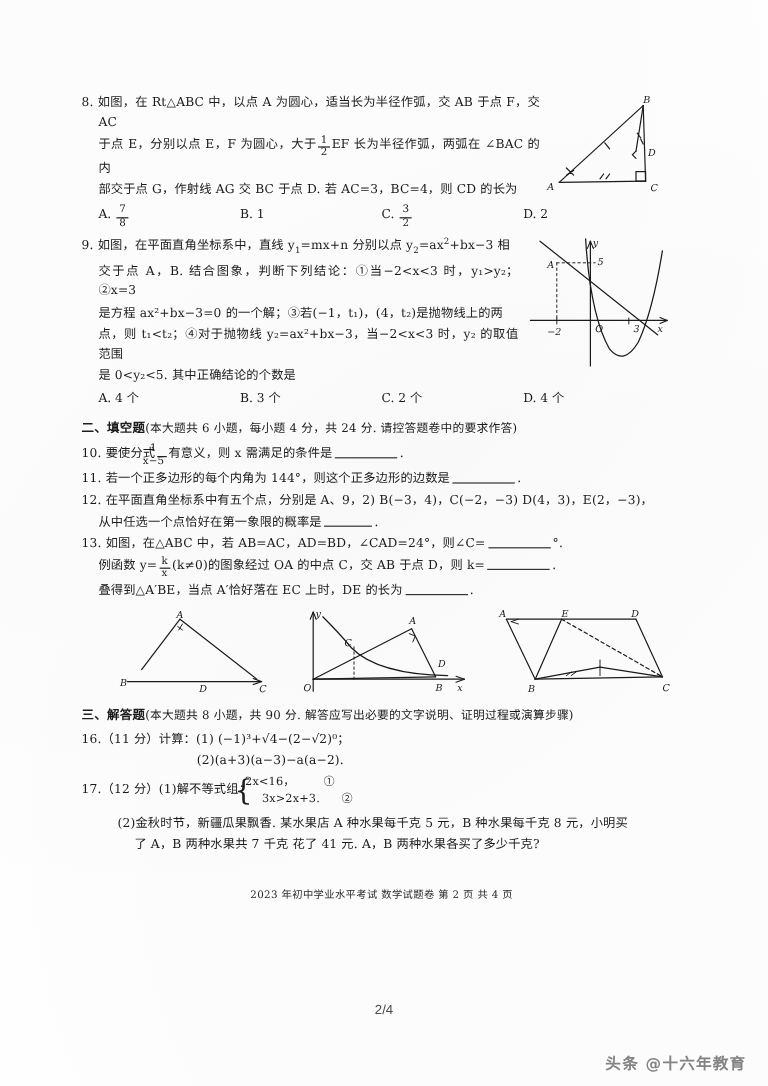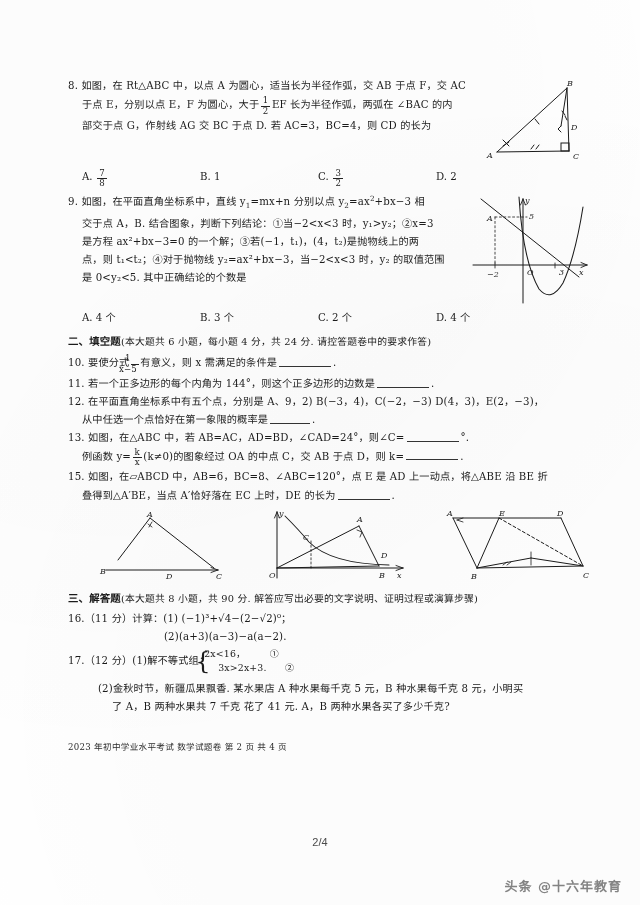--- a/index.html
+++ b/index.html
@@ -9,21 +9,21 @@
     background:#ffffff;
     font-family:"DejaVu Serif","Liberation Serif",serif;
     color:#1b1b1b;
     position:relative;
     overflow:hidden;
   }
   .page{
     position:relative;
     width:640px;height:905px;
     box-sizing:border-box;
-    padding:78px 41px 0 68px;
+    padding:78px 72px 0 68px;
   }
   
   .page::before{
     content:"";position:absolute;inset:0;
     background:
       radial-gradient(circle at 18% 12%, rgba(0,0,0,.012) 0 40%, rgba(0,0,0,0) 70%),
       radial-gradient(circle at 82% 78%, rgba(0,0,0,.013) 0 42%, rgba(0,0,0,0) 72%);
     pointer-events:none;
   }
   .content{position:relative;z-index:2;}
@@ -89,21 +89,21 @@
 
   .eqgroup{ display:inline-block; vertical-align:middle; position:relative; padding-left:9px; font-size:9.4px; line-height:13px;}
   .eqgroup .brace{
     position:absolute;left:0;top:50%;transform:translateY(-50%);
     font-size:24px;line-height:24px;font-family:"DejaVu Serif",serif;
   }
   .eqgroup .ln{ white-space:nowrap; }
   .circnum{ font-size:9px; }
 
   .footer-line{
-    text-align:left;
+    text-align:center;
     font-size:8.6px;
     letter-spacing:.3px;
     margin-top:24px;
     color:#2a2a2a;
   }
   .pagenum{
     position:absolute;
     left:0;right:0;
     top:836px;
     text-align:center;
@@ -265,23 +265,20 @@
     </div>
 
     <div class="q hang">
       <span>13. 如图，在△ABC 中，若 AB=AC，AD=BD，∠CAD=24°，则∠C=</span><span class="blank"></span><span>°.</span>
     </div>
 
     <div class="q indent">
       <span>例函数 y=</span><span class="frac"><span class="n">k</span><span class="d">x</span></span><span>(k≠0)的图象经过 OA 的中点 C，交 AB 于点 D，则 k=</span><span class="blank"></span>.
     </div>
 
-    <div class="q hang">
-      <span>15. 如图，在▱ABCD 中，AB=6，BC=8、∠ABC=120°，点 E 是 AD 上一动点，将△ABE 沿 BE 折</span>
-    </div>
     <div class="q indent">
       <span>叠得到△A′BE，当点 A′恰好落在 EC 上时，DE 的长为</span><span class="blank"></span>.
     </div>
 
     <div class="figrow">
 
       <div>
         <svg width="150" height="74" viewBox="0 0 150 74" aria-hidden="true">
           <g stroke="#1b1b1b" stroke-width="1" fill="none" stroke-linecap="round">
             <path d="M28 62 L140 62"></path>

